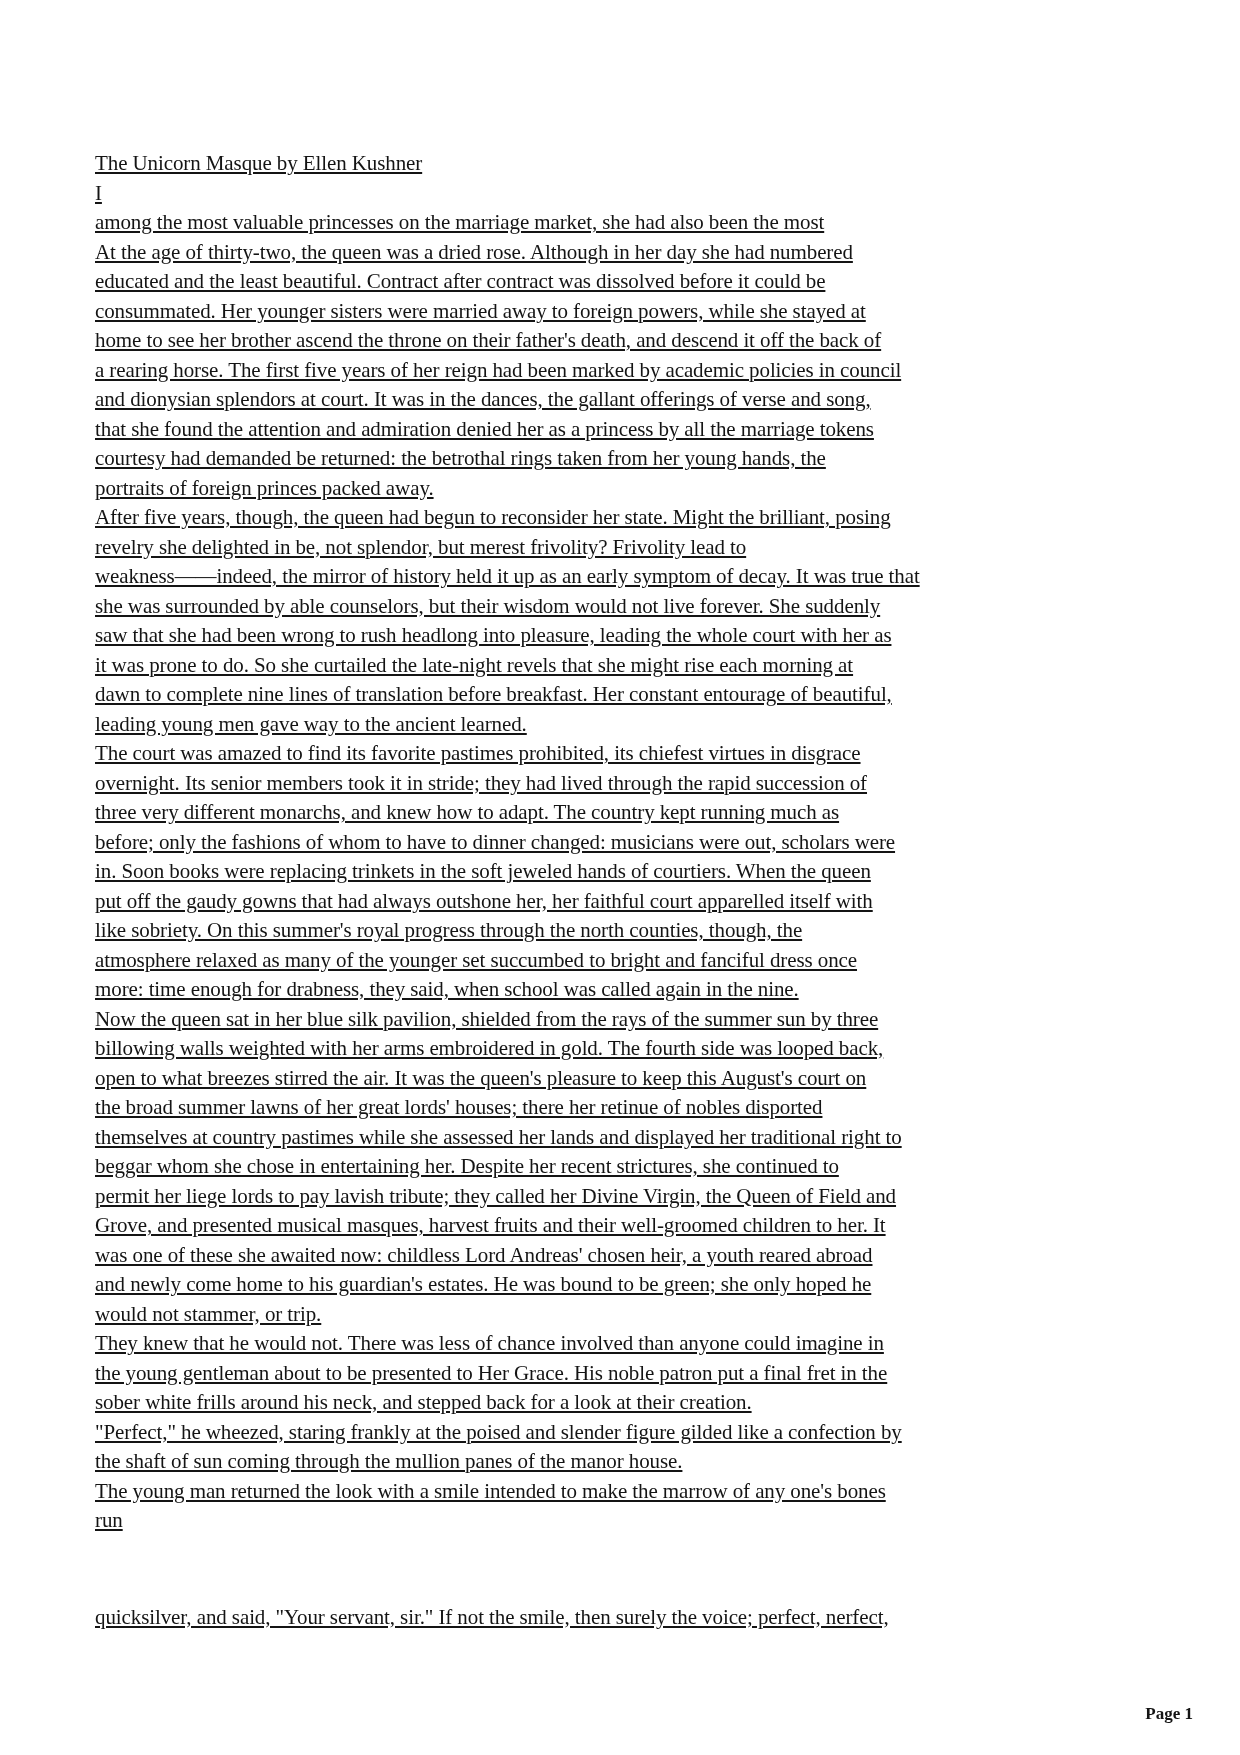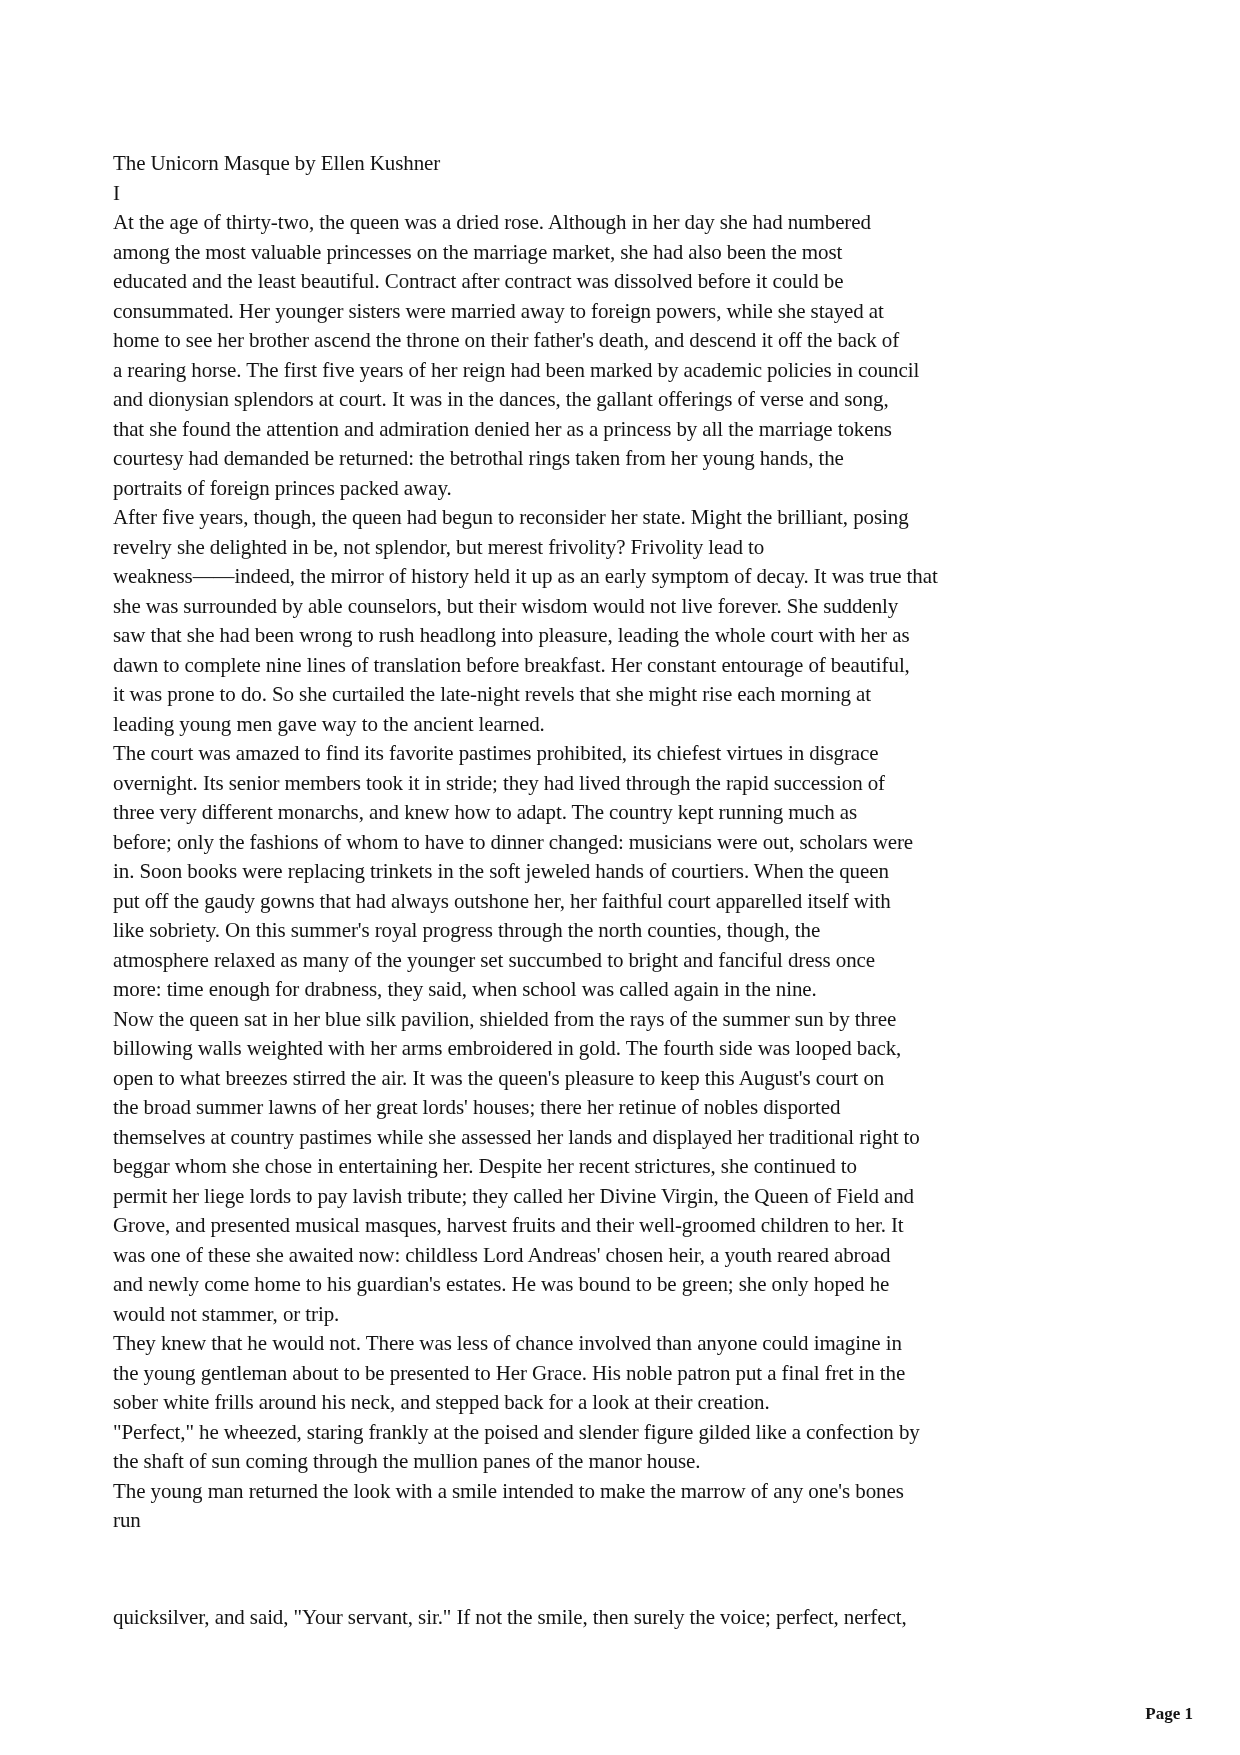--- a/index.html
+++ b/index.html
@@ -15,23 +15,24 @@
   .page {
     position: relative;
     width: 1240px;
     height: 1755px;
     background: #ffffff;
     font-family: "Liberation Serif", "DejaVu Serif", serif;
     color: #141414;
   }
   .text-block {
     position: absolute;
-    left: 113px;
+    left: 95px;
     top: 149px;
     width: 1127px;
+    text-decoration: underline;
   }
   .line {
     font-size: 21px;
     line-height: 29.5px;
     letter-spacing: -0.1px;
     white-space: pre;
   }
   .gap {
     height: 67px;
   }
@@ -47,37 +48,37 @@
   }
 </style>
 </head>
 <body>
 
 <div class="page">
   <div class="text-block">
     <div class="line">The Unicorn Masque by Ellen Kushner</div>
     <div class="line">I</div>
     <div id="body-lines">
+        <div class="line">among the most valuable princesses on the marriage market, she had also been the most</div>
         <div class="line">At the age of thirty-two, the queen was a dried rose. Although in her day she had numbered</div>
-        <div class="line">among the most valuable princesses on the marriage market, she had also been the most</div>
         <div class="line">educated and the least beautiful. Contract after contract was dissolved before it could be</div>
         <div class="line">consummated. Her younger sisters were married away to foreign powers, while she stayed at</div>
         <div class="line">home to see her brother ascend the throne on their father's death, and descend it off the back of</div>
         <div class="line">a rearing horse. The first five years of her reign had been marked by academic policies in council</div>
         <div class="line">and dionysian splendors at court. It was in the dances, the gallant offerings of verse and song,</div>
         <div class="line">that she found the attention and admiration denied her as a princess by all the marriage tokens</div>
         <div class="line">courtesy had demanded be returned: the betrothal rings taken from her young hands, the</div>
         <div class="line">portraits of foreign princes packed away.</div>
         <div class="line">After five years, though, the queen had begun to reconsider her state. Might the brilliant, posing</div>
         <div class="line">revelry she delighted in be, not splendor, but merest frivolity? Frivolity lead to</div>
         <div class="line">weakness——indeed, the mirror of history held it up as an early symptom of decay. It was true that</div>
         <div class="line">she was surrounded by able counselors, but their wisdom would not live forever. She suddenly</div>
         <div class="line">saw that she had been wrong to rush headlong into pleasure, leading the whole court with her as</div>
+        <div class="line">it was prone to do. So she curtailed the late-night revels that she might rise each morning at</div>
         <div class="line">dawn to complete nine lines of translation before breakfast. Her constant entourage of beautiful,</div>
-        <div class="line">it was prone to do. So she curtailed the late-night revels that she might rise each morning at</div>
         <div class="line">leading young men gave way to the ancient learned.</div>
         <div class="line">The court was amazed to find its favorite pastimes prohibited, its chiefest virtues in disgrace</div>
         <div class="line">overnight. Its senior members took it in stride; they had lived through the rapid succession of</div>
         <div class="line">three very different monarchs, and knew how to adapt. The country kept running much as</div>
         <div class="line">before; only the fashions of whom to have to dinner changed: musicians were out, scholars were</div>
         <div class="line">in. Soon books were replacing trinkets in the soft jeweled hands of courtiers. When the queen</div>
         <div class="line">put off the gaudy gowns that had always outshone her, her faithful court apparelled itself with</div>
         <div class="line">like sobriety. On this summer's royal progress through the north counties, though, the</div>
         <div class="line">atmosphere relaxed as many of the younger set succumbed to bright and fanciful dress once</div>
         <div class="line">more: time enough for drabness, they said, when school was called again in the nine.</div>

